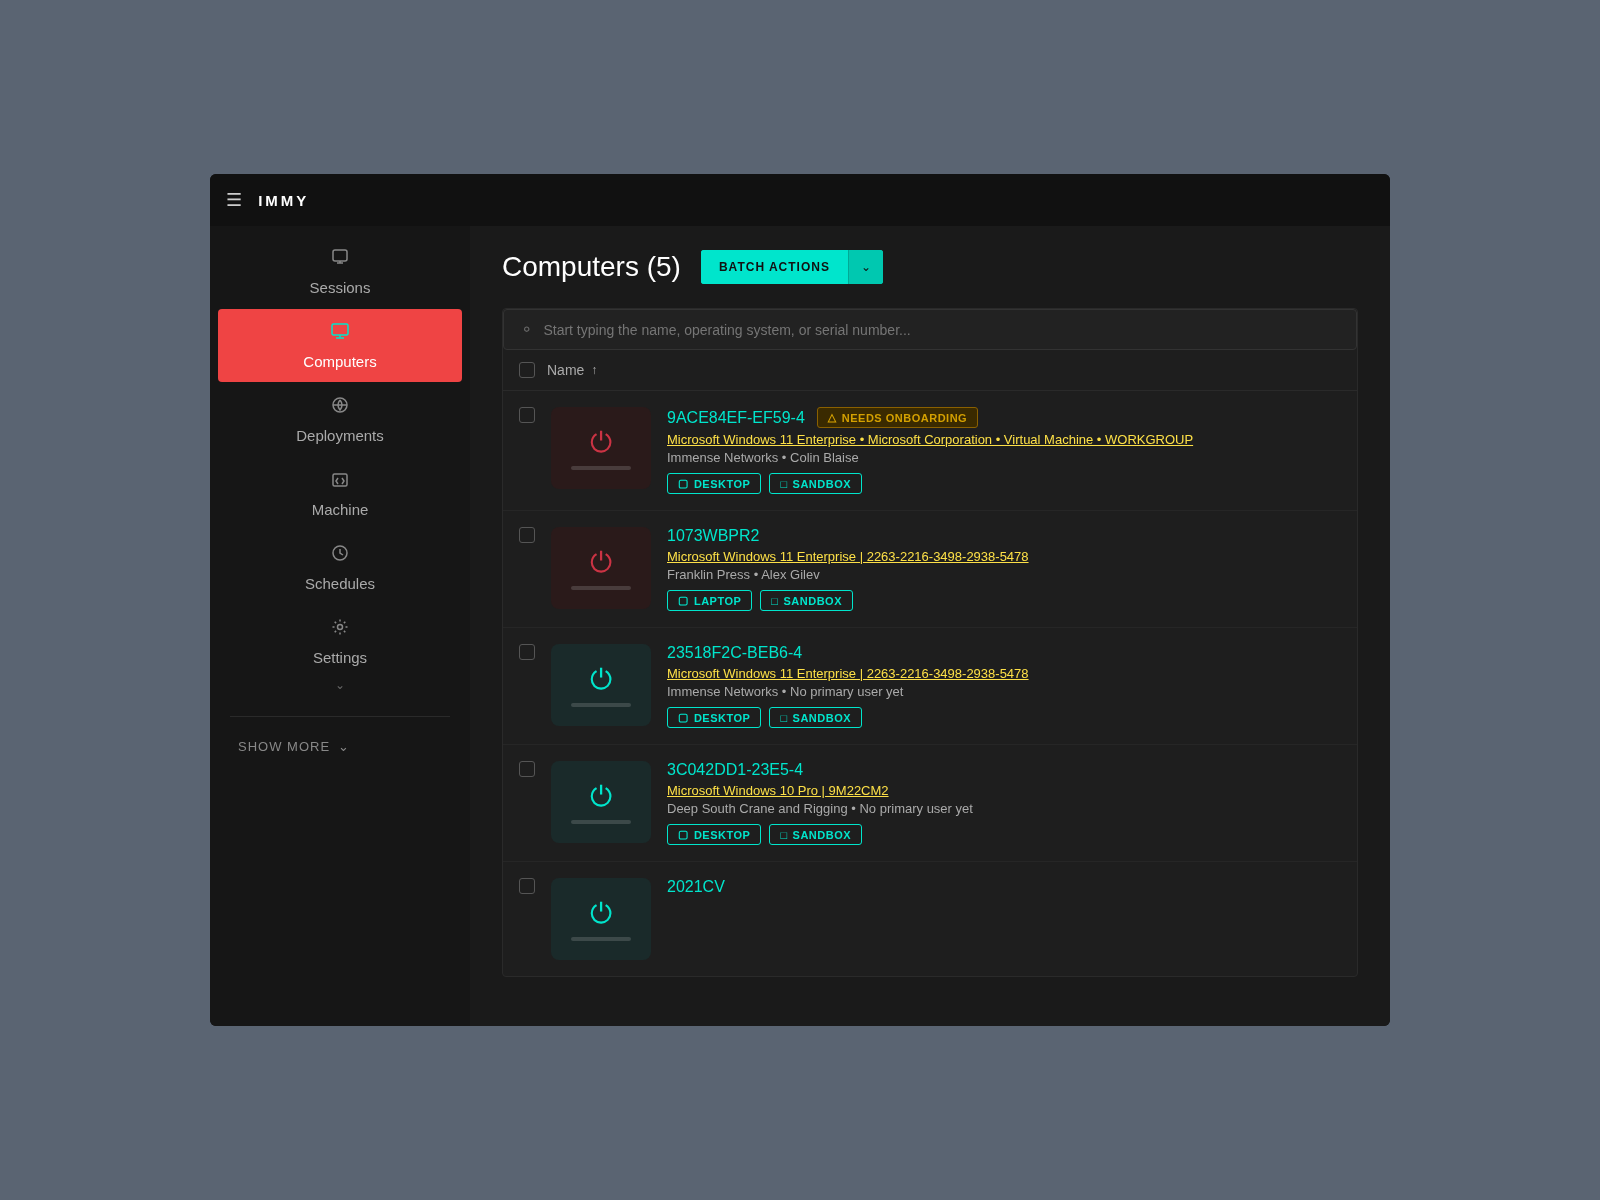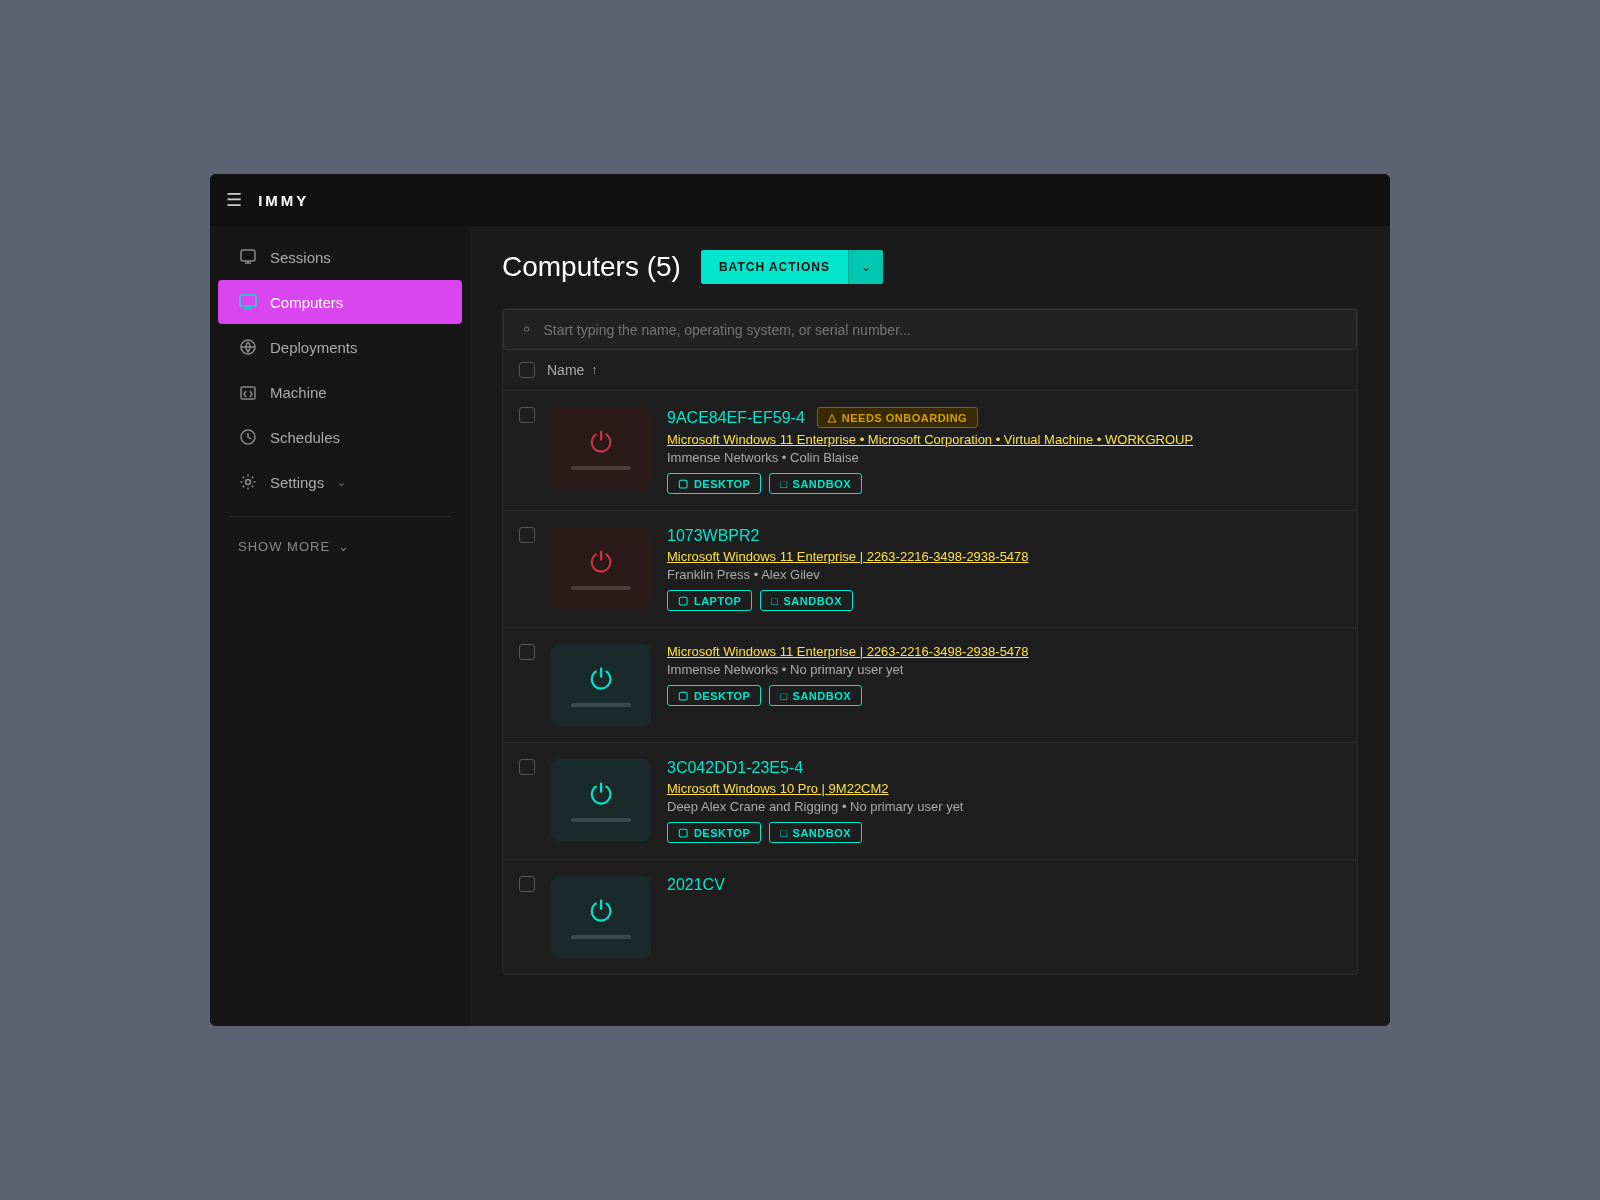--- a/index.html
+++ b/index.html
@@ -58,23 +58,24 @@
       display: flex;
       align-items: center;
       gap: 12px;
       padding: 12px 20px;
       cursor: pointer;
       color: #aaaaaa;
       font-size: 15px;
       font-weight: 400;
       border-radius: 4px;
       margin: 1px 8px;
+      flex-direction: column;
     }
     .sidebar-item.active {
-      background: #d946ef;
+      background: #ef4444;
       color: #ffffff;
     }
     .sidebar-item-icon {
       width: 20px;
       height: 20px;
       display: flex;
       align-items: center;
       justify-content: center;
       flex-shrink: 0;
     }
@@ -465,20 +466,23 @@
           </div>
         </div>
 
         <div class="computer-row">
           <div class="checkbox"></div>
           <div class="computer-thumbnail green-bg">
             <div class="power-icon cyan">⏻</div>
             <div class="monitor-base"></div>
           </div>
           <div class="computer-info">
+            <div class="computer-name-row">
+              <span class="computer-name">23518F2C-BEB6-4</span>
+            </div>
             <div class="computer-meta">Microsoft Windows 11 Enterprise | 2263-2216-3498-2938-5478</div>
             <div class="computer-user">Immense Networks  •  No primary user yet</div>
             <div class="tags">
               <span class="tag">
                 <span class="tag-icon">▢</span>
                 <span>DESKTOP</span>
               </span>
               <span class="tag">
                 <span class="tag-icon">□</span>
                 <span>SANDBOX</span>
@@ -491,21 +495,21 @@
           <div class="checkbox"></div>
           <div class="computer-thumbnail green-bg">
             <div class="power-icon cyan">⏻</div>
             <div class="monitor-base"></div>
           </div>
           <div class="computer-info">
             <div class="computer-name-row">
               <span class="computer-name">3C042DD1-23E5-4</span>
             </div>
             <div class="computer-meta">Microsoft Windows 10 Pro | 9M22CM2</div>
-            <div class="computer-user">Deep Alex Crane and Rigging  •  No primary user yet</div>
+            <div class="computer-user">Deep South Crane and Rigging  •  No primary user yet</div>
             <div class="tags">
               <span class="tag">
                 <span class="tag-icon">▢</span>
                 <span>DESKTOP</span>
               </span>
               <span class="tag">
                 <span class="tag-icon">□</span>
                 <span>SANDBOX</span>
               </span>
             </div>

